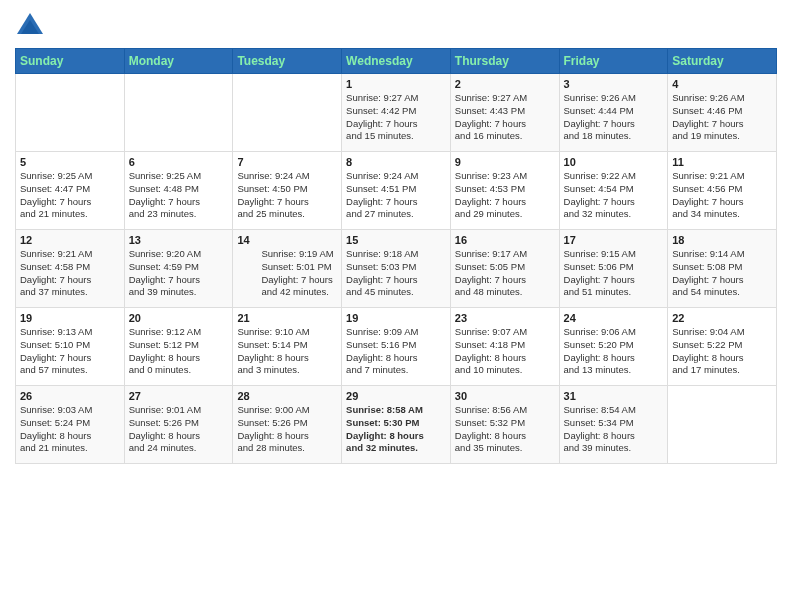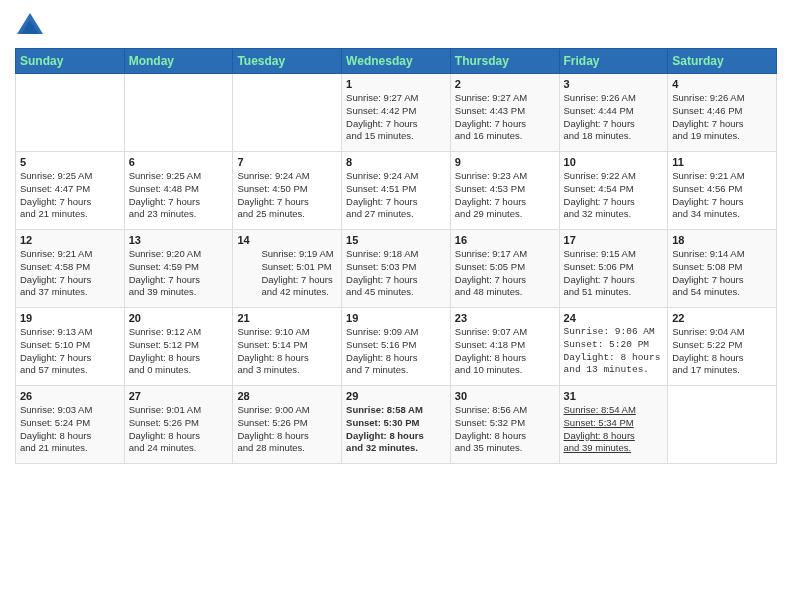--- a/index.html
+++ b/index.html
@@ -305,21 +305,21 @@
           </td>
           <td>
             <div class="day-number">23</div>
             <div class="cell-text" style="white-space: pre-line;">Sunrise: 9:07 AM
 Sunset: 4:18 PM
 Daylight: 8 hours
 and 10 minutes.</div>
           </td>
           <td>
             <div class="day-number">24</div>
-            <div class="cell-text" style="white-space: pre-line; font-family: Liberation Mono, monospace;">Sunrise: 9:06 AM
+            <div class="cell-text" style="white-space: pre-line;">Sunrise: 9:06 AM
 Sunset: 5:20 PM
 Daylight: 8 hours
 and 13 minutes.</div>
           </td>
           <td>
             <div class="day-number">22</div>
             <div class="cell-text" style="white-space: pre-line;">Sunrise: 9:04 AM
 Sunset: 5:22 PM
 Daylight: 8 hours
 and 17 minutes.</div>
@@ -356,21 +356,21 @@
           </td>
           <td>
             <div class="day-number">30</div>
             <div class="cell-text" style="white-space: pre-line;">Sunrise: 8:56 AM
 Sunset: 5:32 PM
 Daylight: 8 hours
 and 35 minutes.</div>
           </td>
           <td>
             <div class="day-number">31</div>
-            <div class="cell-text" style="white-space: pre-line; text-decoration: underline;">Sunrise: 8:54 AM
+            <div class="cell-text" style="white-space: pre-line;">Sunrise: 8:54 AM
 Sunset: 5:34 PM
 Daylight: 8 hours
 and 39 minutes.</div>
           </td>
           <td class="empty-cell"></td>
         </tr>
       </tbody>
   </table>
 </div>
 

